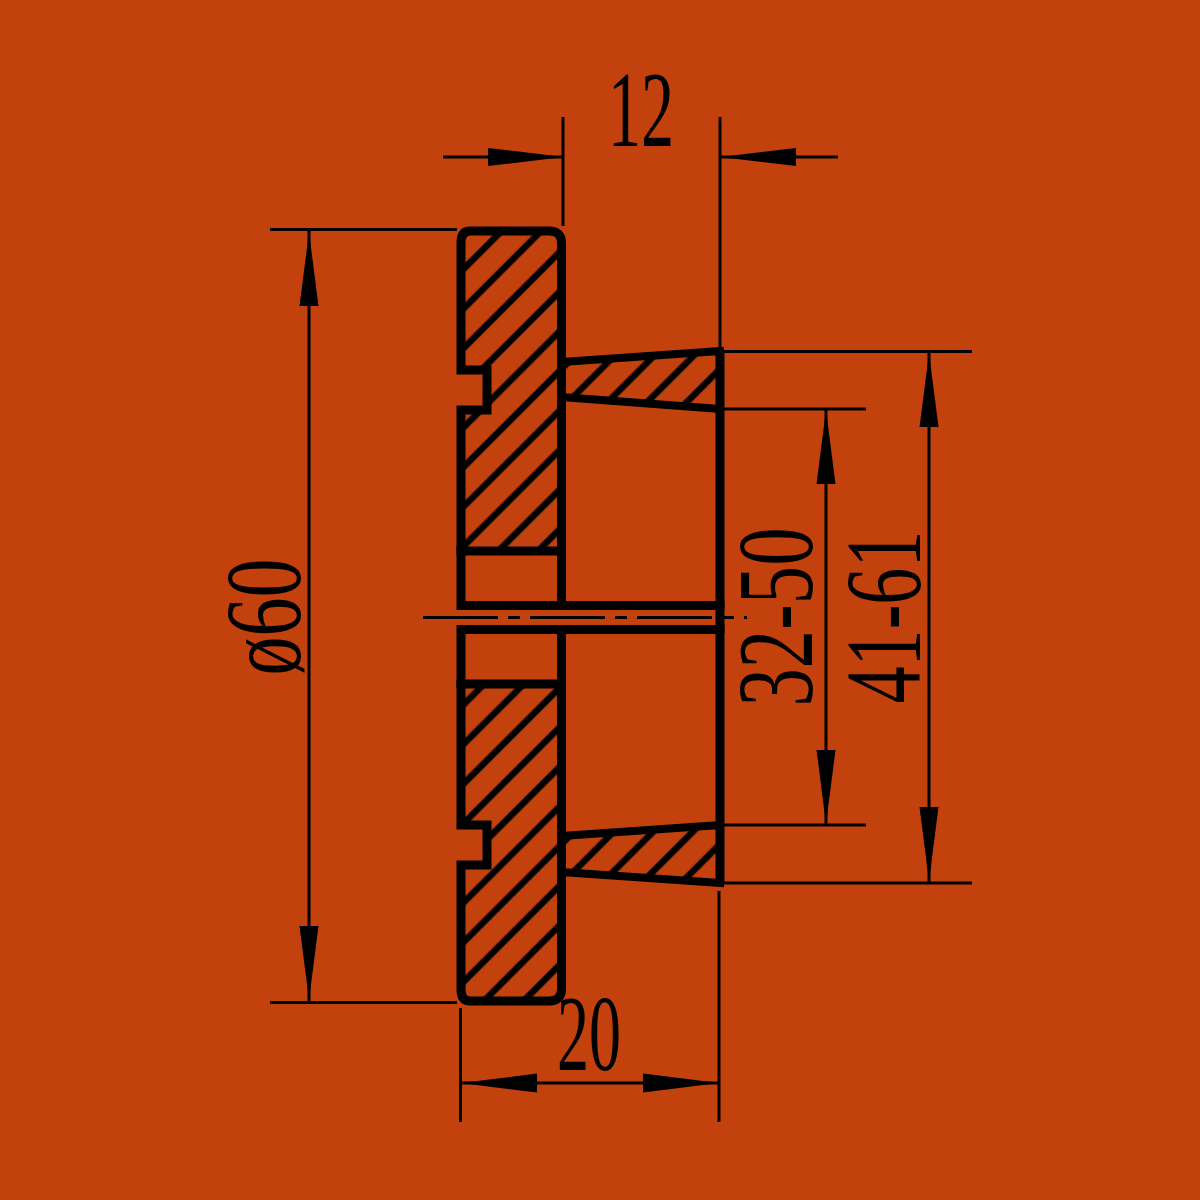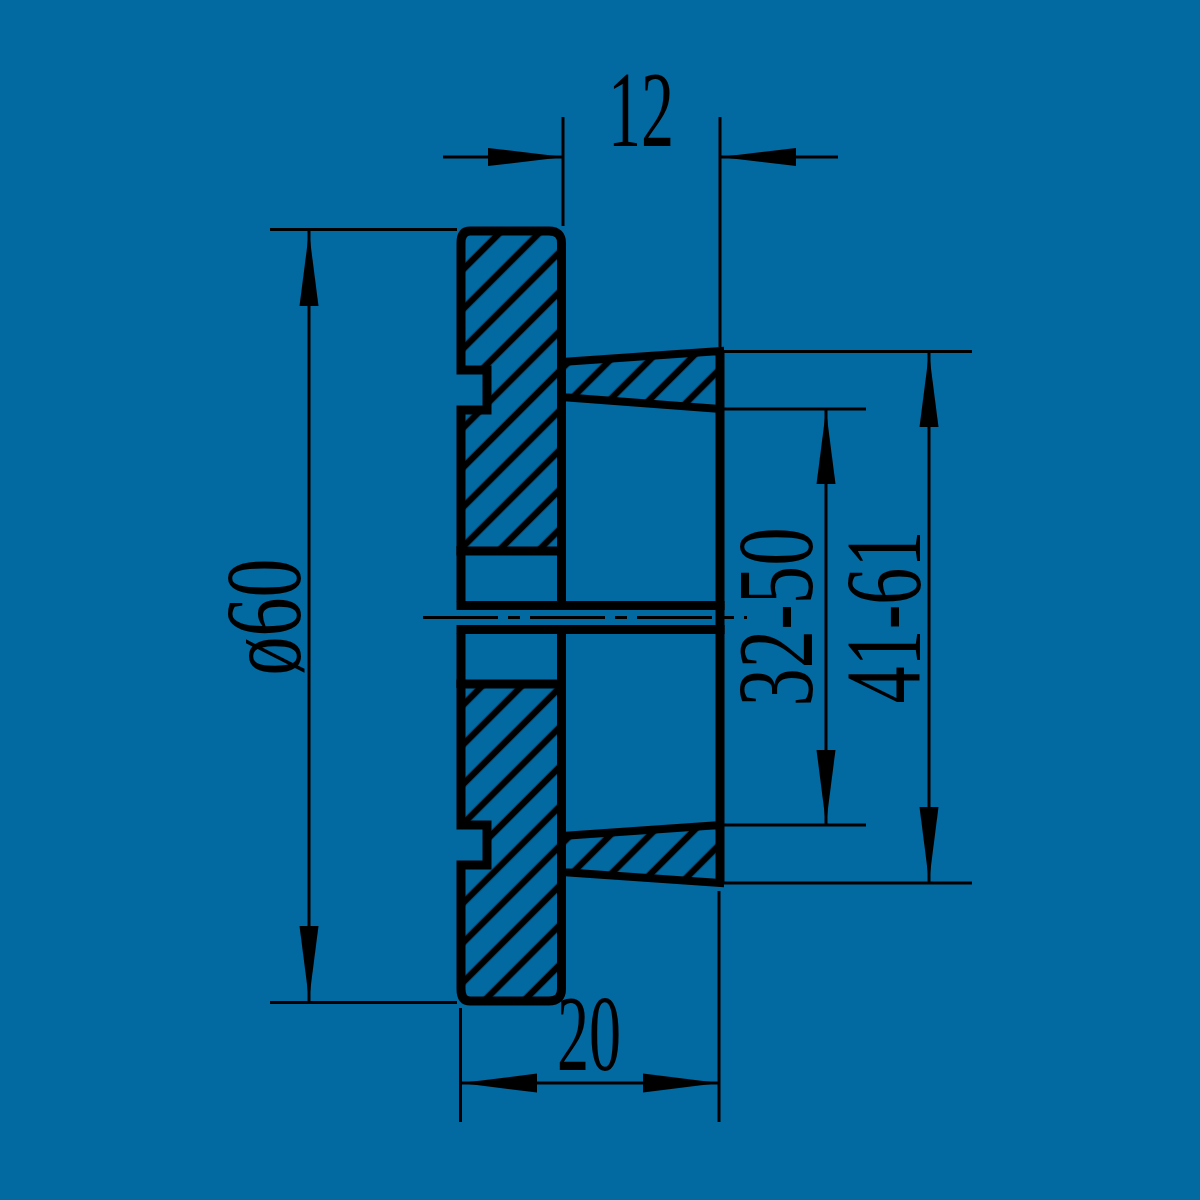--- a/index.html
+++ b/index.html
@@ -7,21 +7,21 @@
     padding: 0;
     width: 1200px;
     height: 1200px;
     background: #ffffff;
     font-family: "Liberation Serif", serif;
   }
   #stage {
     position: relative;
     width: 1200px;
     height: 1200px;
-    background: #0369a1;
+    background: #c2410c;
     overflow: hidden;
   }
   svg { display: block; }
   .outline   { fill: none; stroke: #000; stroke-width: 9; stroke-linejoin: miter; }
   .hatched   { stroke: #000; stroke-width: 9; stroke-linejoin: miter; }
   .hatched8  { stroke: #000; stroke-width: 8; stroke-linejoin: miter; }
   .thin      { fill: none; stroke: #000; stroke-width: 3; }
   .center    { fill: none; stroke: #000; stroke-width: 3; stroke-dasharray: 75 10 12 10; }
   .arrow     { fill: #000; stroke: none; }
   .dimtext   { fill: #000; stroke: none; font-family: "Liberation Serif", serif; font-size: 108px; }

